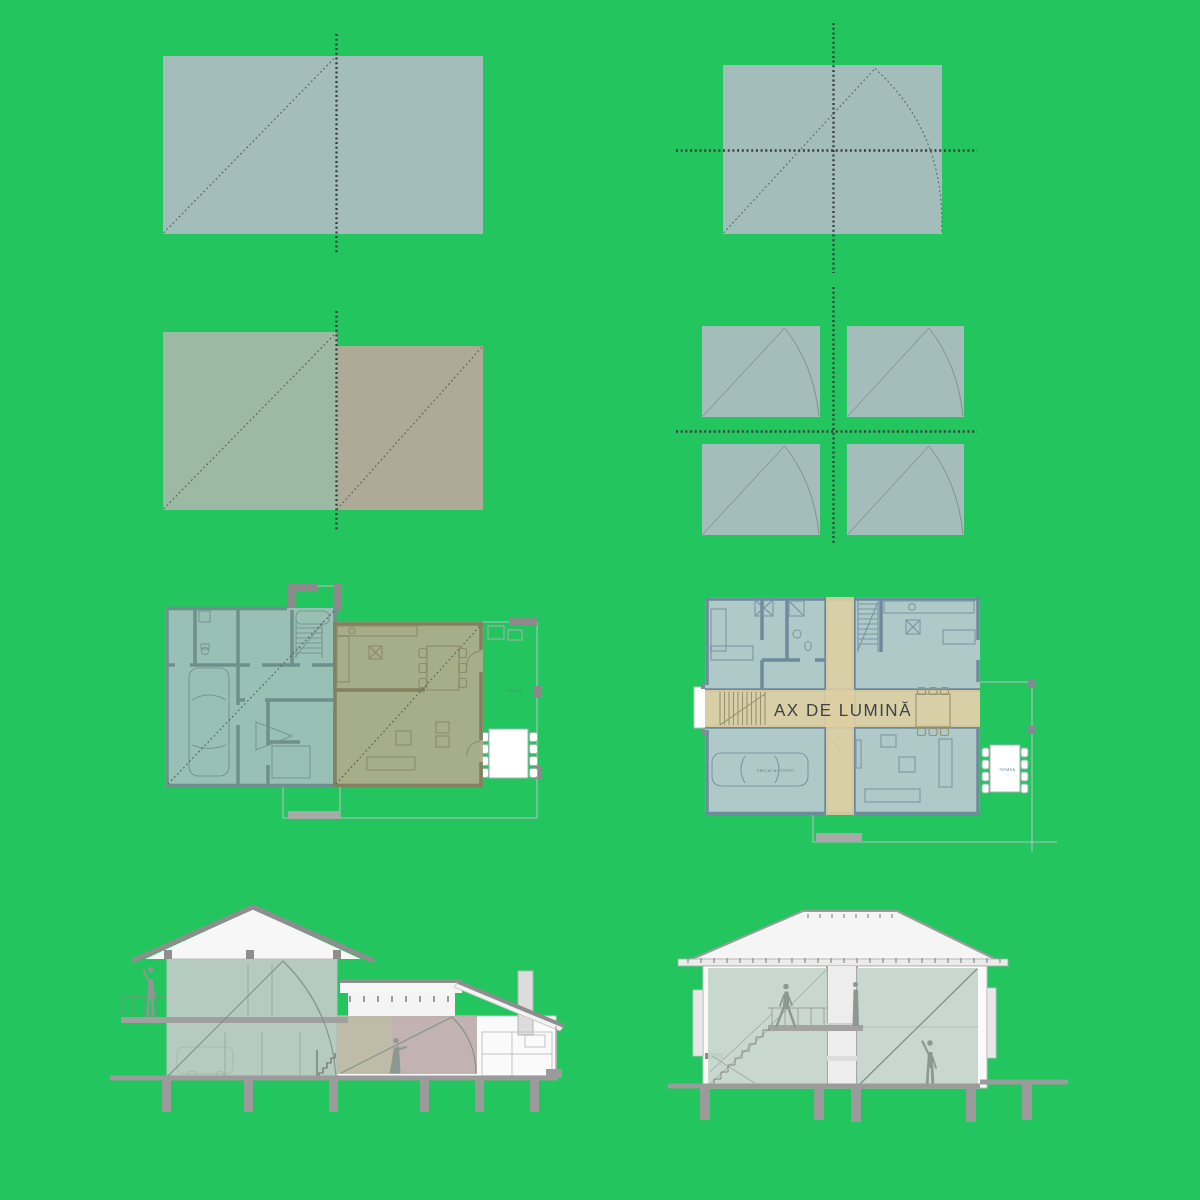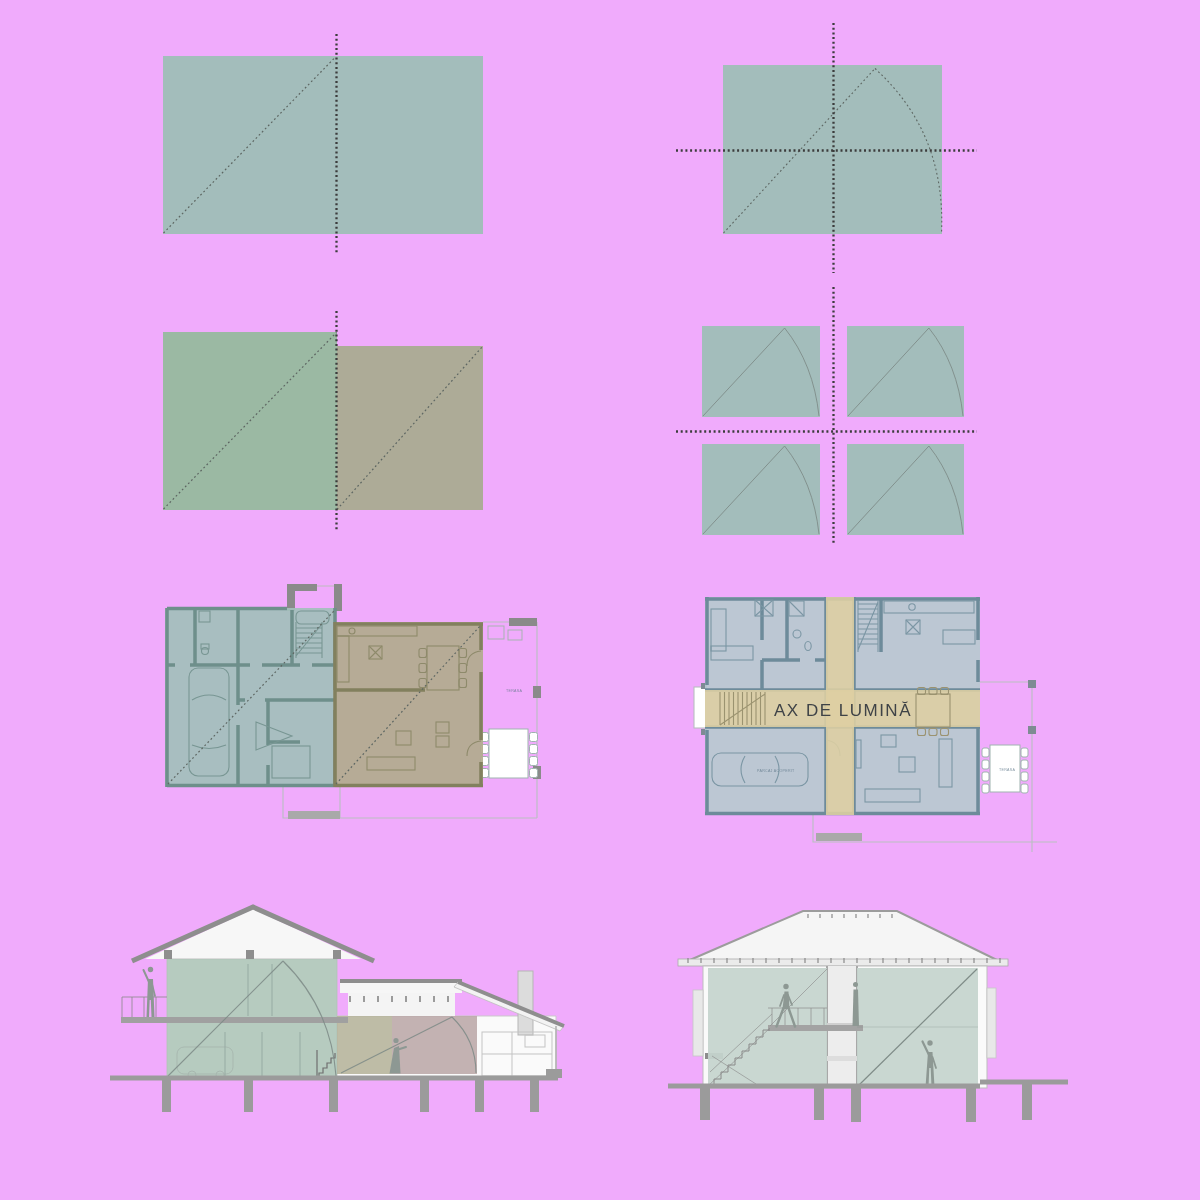--- a/index.html
+++ b/index.html
@@ -6,21 +6,21 @@
     --teal:#a3bdbb; --green:#9bb9a3; --tan:#adab97;
     --plan-teal:#a2bfbb; --plan-tan:#b1aa8d; --plan-blue:#b8c9d0; --band-yellow:#decfa2;
     --wall-teal:#6e8f8b; --wall-tan:#82805e; --wall-blue:#6d8b9a;
     --section-green:#aec5b8; --section-tan:#b3b096; --section-red:#b8a4a4; --section-teal:#c5d4ce;
     --axis-dot:#3c3c3c; --diag-dot:#5d6662; --motif:#7d8a86; --figure:#8d9893;
     --ground:#9b9b9b; --structure:#8e8e8e; --text-dark:#3f4347; --text-tiny:#60798a;
     --furn-teal:#789693; --furn-tan:#8e8a6b; --furn-blue:#7b96a4; --furn-band:#9b9370;
     --outline-light:#b9bfc0;
   }
   html,body{margin:0;padding:0;background:#ffffff;}
-  .canvas{position:relative;width:1200px;height:1200px;background:#f0abfc;overflow:hidden;
+  .canvas{position:relative;width:1200px;height:1200px;background:#22c55e;overflow:hidden;
           font-family:"Liberation Sans", sans-serif;}
   .canvas svg{position:absolute;left:0;top:0;}
   .axis-label{font-family:"Liberation Sans", sans-serif;font-size:17px;letter-spacing:1.5px;
               fill:var(--text-dark);}
   .tiny-label{font-family:"Liberation Sans", sans-serif;font-size:3.6px;letter-spacing:.3px;
               fill:var(--text-tiny);opacity:.8;}
 </style>
 </head>
 <body>
 

